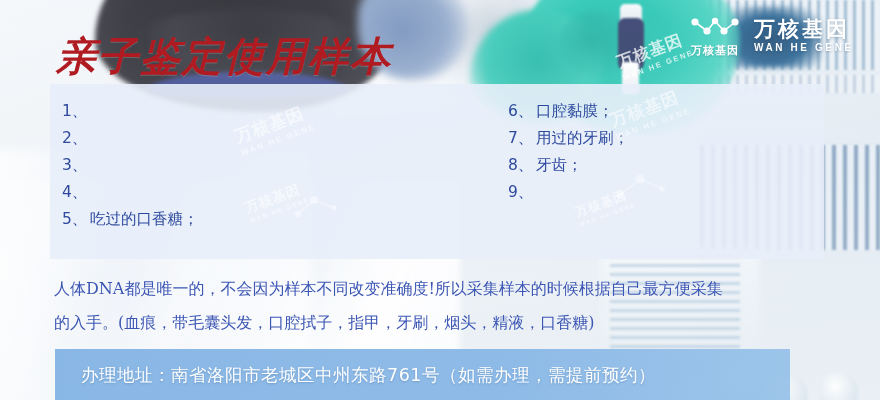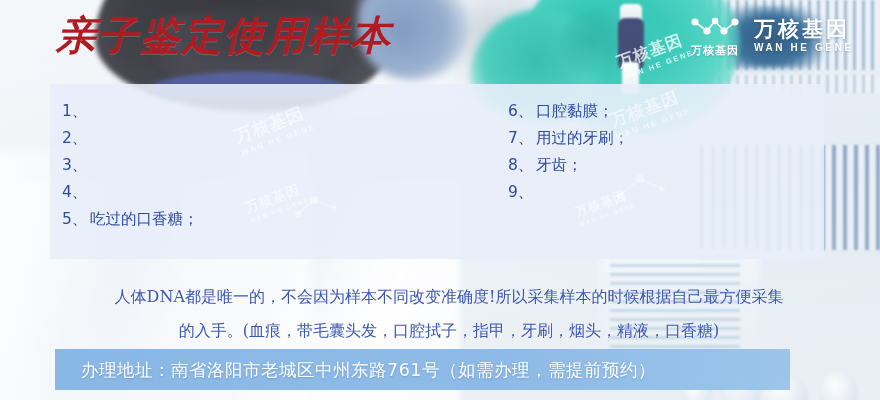--- a/index.html
+++ b/index.html
@@ -207,21 +207,21 @@
     color:#ffffff;
   }
   .logo-mark{ display:flex; flex-direction:column; align-items:center; gap:3px;}
   .logo-mark-cn{ font-size:11px; font-weight:700; letter-spacing:1px; text-shadow:0 1px 2px rgba(40,60,90,.25);}
   .logo-text{ display:flex; flex-direction:column; line-height:1.05;}
   .logo-text-cn{ font-size:21px; font-weight:700; letter-spacing:3px; text-shadow:0 1px 3px rgba(40,60,90,.28);}
   .logo-text-en{ font-size:10px; font-weight:700; letter-spacing:2.6px; margin-top:3px; text-shadow:0 1px 2px rgba(40,60,90,.25);}
 
   
   .title{
-    position:absolute; left:56px; top:8px;
+    position:absolute; left:56px; top:29px;
     font-size:40px; font-weight:700; font-style:italic;
     color:#b01b22;
     letter-spacing:2px;
     font-family:"DejaVu Sans","Liberation Sans",sans-serif;
     text-shadow:0 1px 0 rgba(255,255,255,.18);
     white-space:nowrap;
   }
 
   
   .panel{
@@ -240,33 +240,32 @@
     font-size:15.5px;
     line-height:27px;
     white-space:nowrap;
     font-family:"DejaVu Sans","Liberation Sans",sans-serif;
   }
   .li-num{ width:28px; flex:none; }
   .li-txt{ }
 
   
   .para{
-    position:absolute; left:54px; top:280px; width:790px;
+    position:absolute; left:54px; top:272px; width:790px;
     color:#3c56b4;
     font-size:16px;
     line-height:34px;
     font-family:"DejaVu Serif","Liberation Serif",serif;
     text-shadow:0 1px 2px rgba(255,255,255,.55);
-    text-align:center;
   }
   .para div{ white-space:nowrap; }
 
   
   .addr{
-    position:absolute; left:55px; top:349px; width:735px; height:41px;
+    position:absolute; left:55px; top:349px; width:735px; height:51px;
     background: linear-gradient(90deg, rgba(132,180,228,.95) 0%, rgba(136,183,230,.95) 60%, rgba(150,193,233,.92) 100%);
     display:flex; align-items:center;
   }
   .addr-txt{
     color:#ffffff; font-size:17.5px; font-weight:400; letter-spacing:.5px;
     padding-left:26px; white-space:nowrap;
     font-family:"DejaVu Sans","Liberation Sans",sans-serif;
     text-shadow:0 1px 2px rgba(60,100,150,.35);
   }
 </style>

